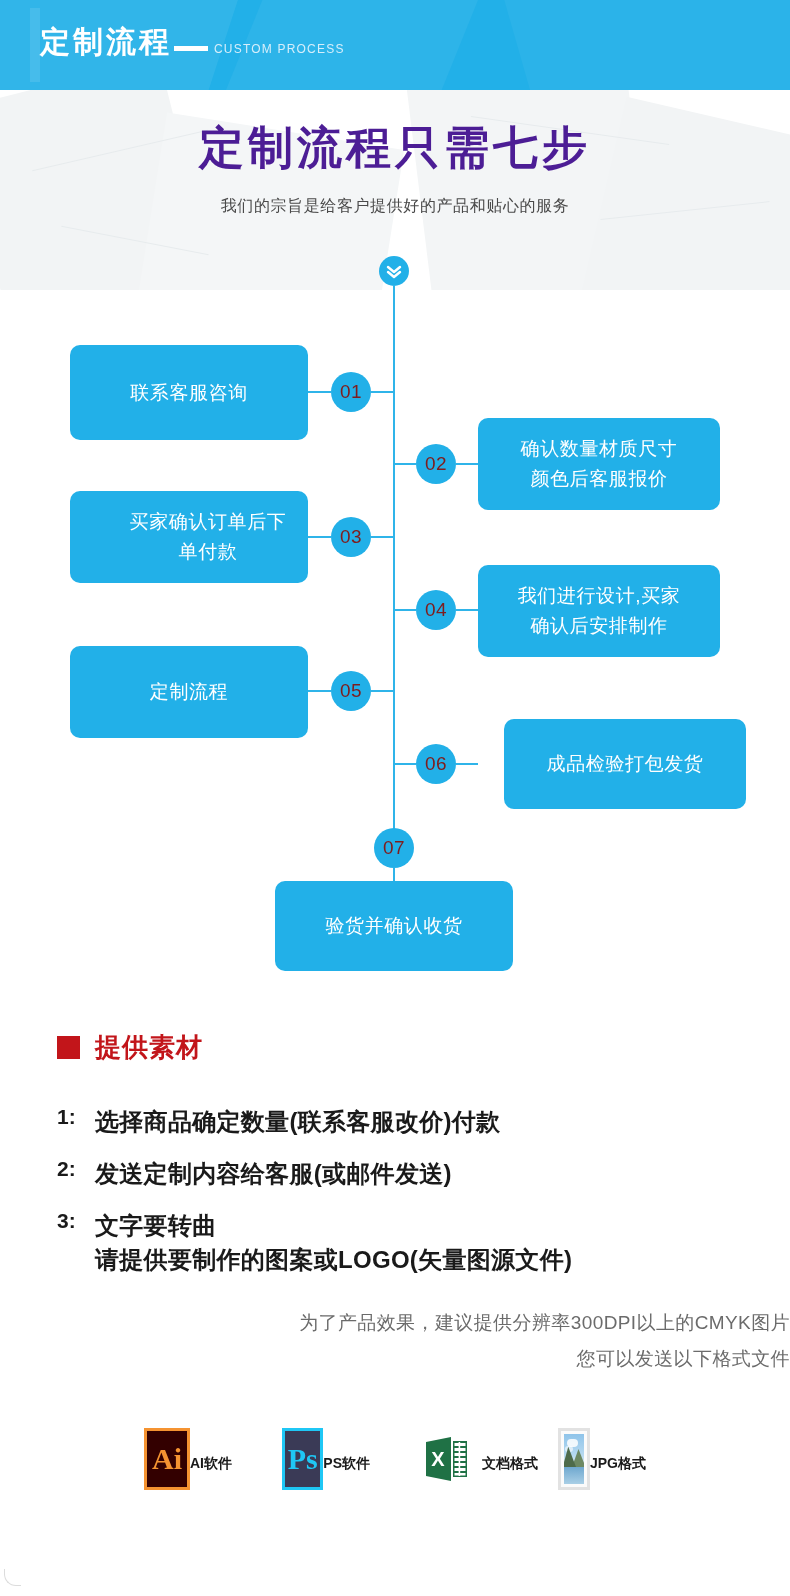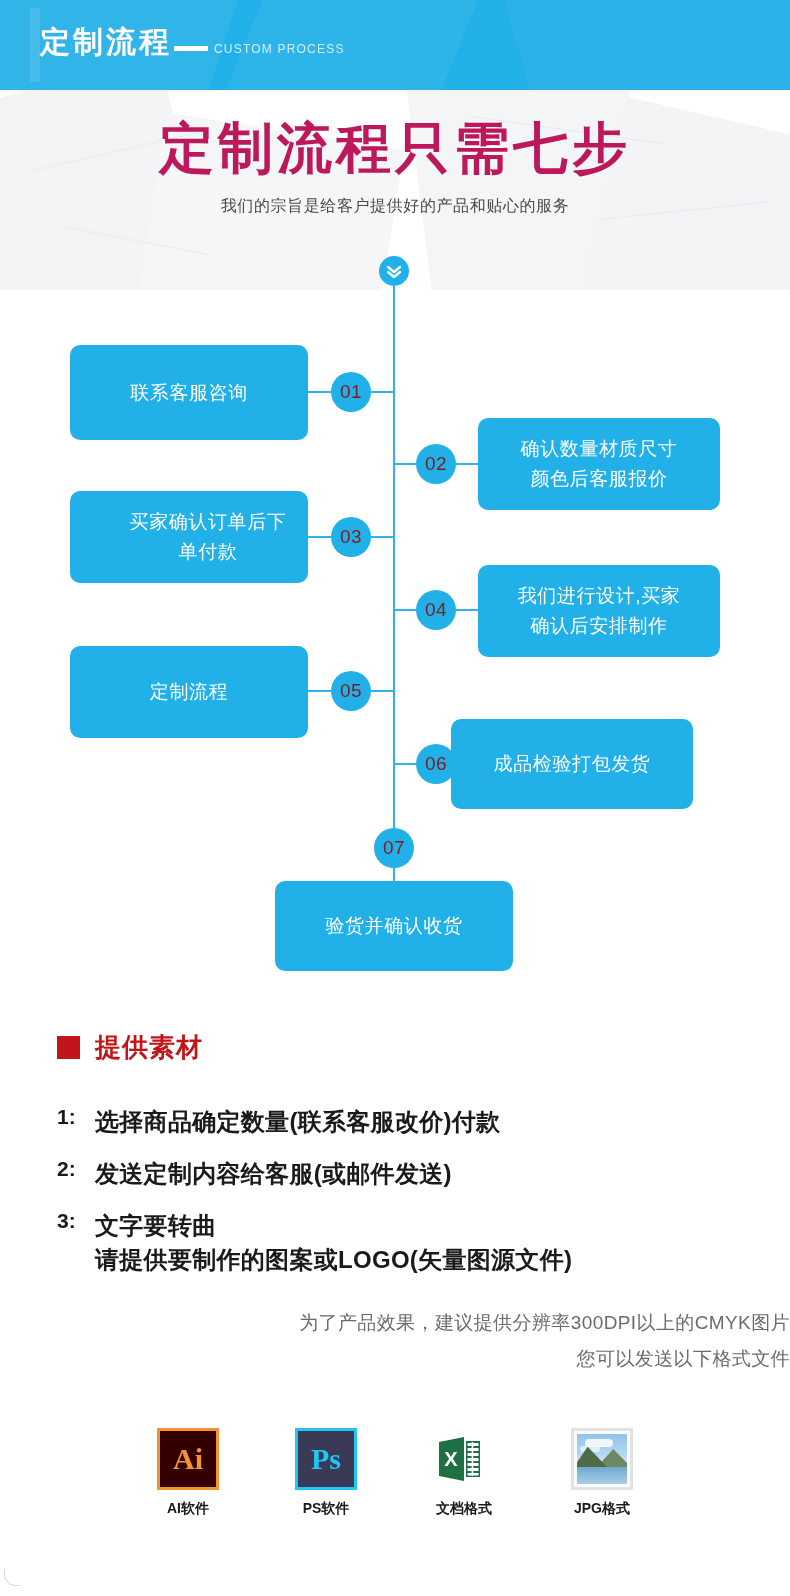--- a/index.html
+++ b/index.html
@@ -61,21 +61,21 @@
   .hero .p3{left:420px;top:-20px;width:220px;height:240px;transform:rotate(-7deg);background:#f3f5f6;}
   .hero .p4{left:600px;top:30px;width:230px;height:210px;transform:rotate(13deg);background:#f2f4f5;}
   .hero .ln{position:absolute;background:#e7ebed;height:1px;}
   .hero .l1{left:30px;top:60px;width:180px;transform:rotate(-13deg);}
   .hero .l2{left:470px;top:40px;width:200px;transform:rotate(8deg);}
   .hero .l3{left:600px;top:120px;width:170px;transform:rotate(-6deg);}
   .hero .l4{left:60px;top:150px;width:150px;transform:rotate(11deg);}
 
   .hero-title{
     position:absolute;left:0;top:122px;width:790px;text-align:center;
-    font-size:55px;font-weight:bold;color:#be185d;letter-spacing:4px;
+    font-size:45px;font-weight:bold;color:#4c1d95;letter-spacing:4px;
     line-height:52px;
   }
   .hero-sub{
     position:absolute;left:0;top:196px;width:790px;text-align:center;
     font-size:16px;color:#4a4a4a;letter-spacing:.6px;
   }
 
   
   .flow{position:absolute;left:0;top:0;width:790px;height:1010px;}
   .spine{
@@ -113,21 +113,21 @@
   .mat-tx{font-size:24px;font-weight:bold;color:#1a1a1a;line-height:34px;letter-spacing:.3px;}
 
   .note{
     position:absolute;left:0;top:1305px;width:790px;text-align:right;
     font-size:19px;color:#6b6b6b;line-height:36px;letter-spacing:.4px;
   }
 
   
   .icons{position:absolute;left:0;top:1428px;width:790px;
          display:flex;justify-content:center;gap:50px;}
-  .icell{width:88px;display:flex;flex-direction:column;align-items:center;}
+  .icell{width:88px;display:flex;flex-direction:row;align-items:center;}
   .ibox{width:62px;height:62px;position:relative;}
   .ilabel{margin-top:10px;font-size:14px;font-weight:bold;color:#1a1a1a;white-space:nowrap;}
 
   .ai-ic{background:#330000;border:3px solid #f59331;box-sizing:border-box;
          display:flex;align-items:center;justify-content:center;}
   .ai-ic span{color:#f59331;font-size:30px;font-weight:bold;font-family:"Liberation Serif",serif;line-height:1;}
   .ps-ic{background:#3a3a56;border:3px solid #1fc7f5;box-sizing:border-box;
          display:flex;align-items:center;justify-content:center;}
   .ps-ic span{color:#1fc7f5;font-size:30px;font-weight:bold;font-family:"Liberation Serif",serif;line-height:1;}
   .cdr-ic{background:#0c4d14;border:3px solid #13a72a;box-sizing:border-box;overflow:hidden;position:relative;}
@@ -234,21 +234,21 @@
       <div class="nbox" style="left:70px;top:646px;width:238px;height:92px;">定制流程</div>
       <div class="conn" style="left:308px;top:690px;width:23px;"></div>
       <div class="ncircle" style="left:331px;top:671px;">05</div>
       <div class="conn" style="left:371px;top:690px;width:23px;"></div>
     </div>
 
     <div class="node">
       <div class="conn" style="left:394px;top:763px;width:22px;"></div>
       <div class="ncircle" style="left:416px;top:744px;">06</div>
       <div class="conn" style="left:456px;top:763px;width:22px;"></div>
-      <div class="nbox" style="left:451px;top:719px;width:242px;height:90px;">成品检验打包发货</div>
+      <div class="nbox" style="left:504px;top:719px;width:242px;height:90px;">成品检验打包发货</div>
     </div>
 
     <div class="node">
       <div class="ncircle" style="left:374px;top:828px;">07</div>
       <div class="connv" style="left:393px;top:868px;height:14px;"></div>
       <div class="nbox" style="left:275px;top:881px;width:238px;height:90px;">验货并确认收货</div>
     </div>
   </div>
 
   <div class="mat-head">

